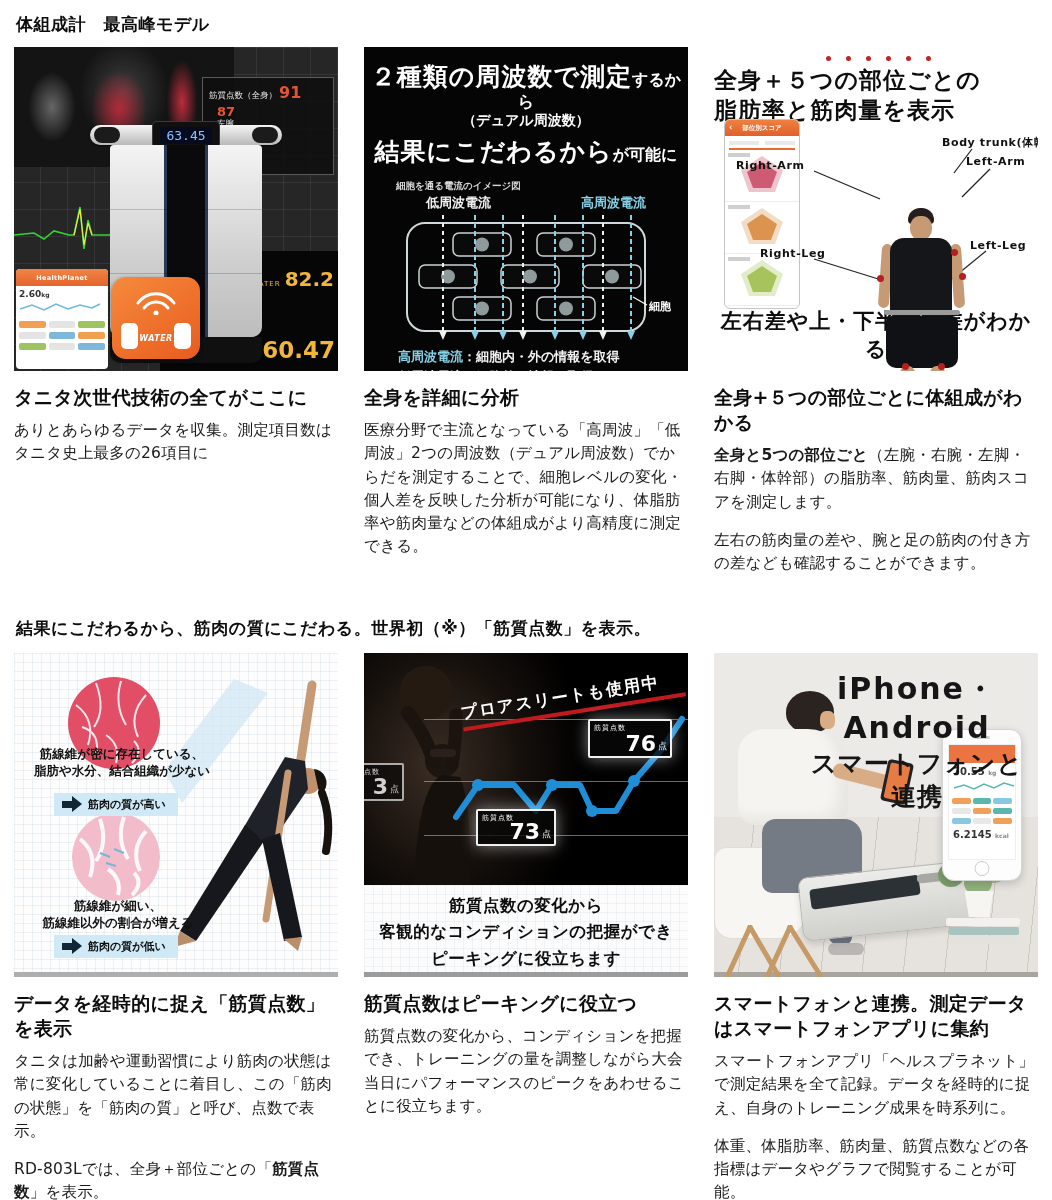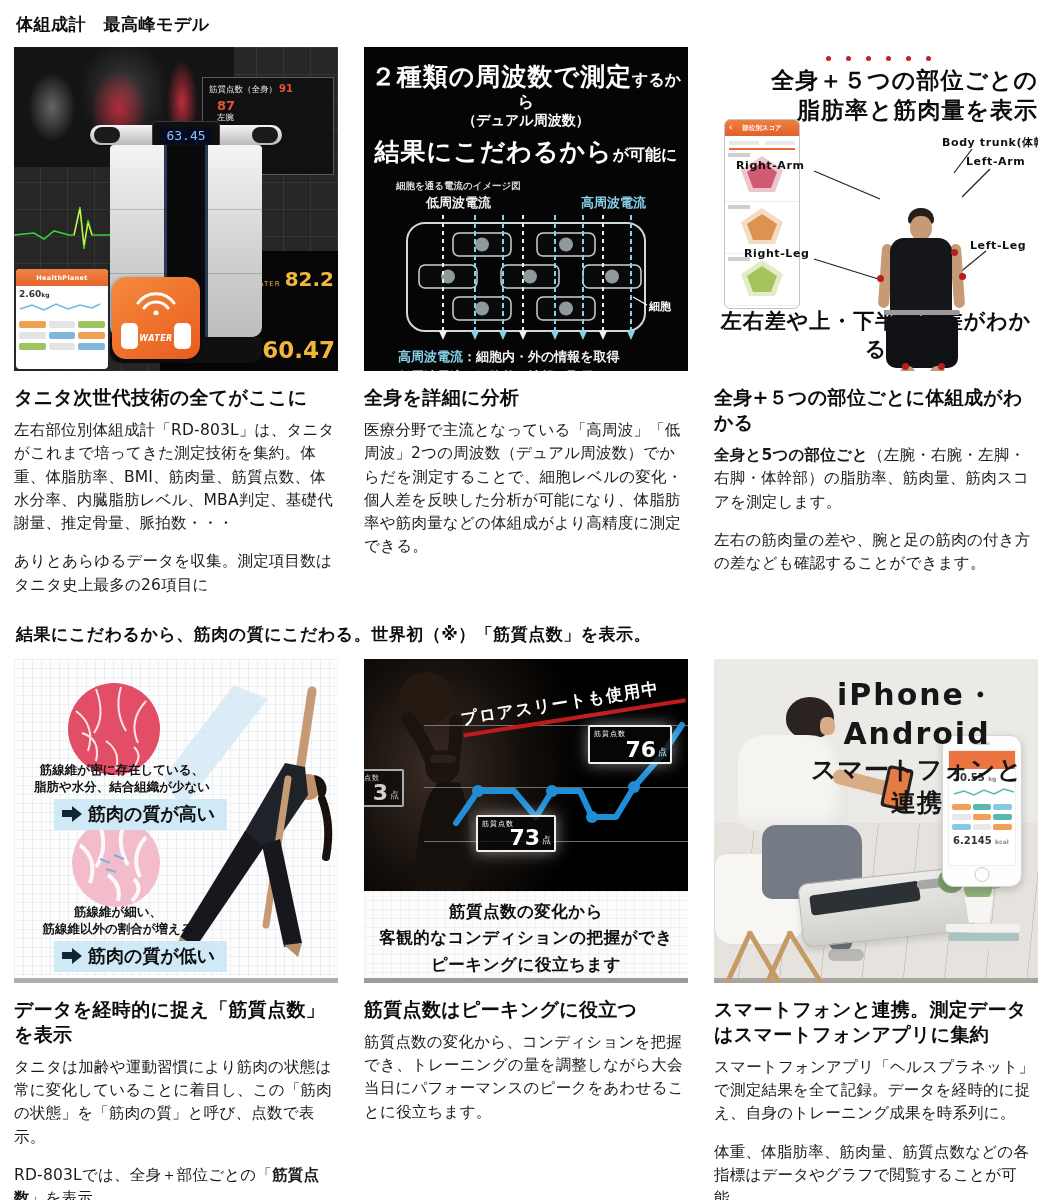--- a/index.html
+++ b/index.html
@@ -23,21 +23,21 @@
   .t1-bodyscan{position:absolute;left:0;top:0;width:220px;height:120px;z-index:1;
       background:
       radial-gradient(34px 50px at 38px 60px,rgba(255,255,255,.35),rgba(255,255,255,0) 70%),
       radial-gradient(40px 55px at 105px 62px,rgba(220,40,60,.75),rgba(220,40,60,0) 70%),
       radial-gradient(22px 60px at 168px 55px,rgba(230,50,70,.8),rgba(230,50,70,0) 70%),
       radial-gradient(60px 70px at 110px 45px,rgba(255,255,255,.18),rgba(255,255,255,0) 75%),
       #141414;}
   .t1-score{position:absolute;right:4px;top:30px;width:130px;height:96px;z-index:2;
       background:rgba(15,15,15,.88);border:1px solid #5a5a5a;}
   .t1-score-l1{font-size:8.5px;color:#eee;padding:5px 0 0 6px;white-space:nowrap;}
-  .t1-score-l1 .red{font-size:10px;font-weight:700;color:#e25537;margin-left:2px;}
+  .t1-score-l1 .red{font-size:16px;font-weight:700;color:#e25537;margin-left:2px;}
   .t1-score-l2{font-size:8.5px;color:#eee;padding:3px 0 0 14px;}
   .t1-score-l2 .big{font-size:13px;font-weight:700;color:#e25537;display:block;line-height:1;}
   .t1-rings{position:absolute;right:2px;bottom:-42px;width:104px;height:104px;border-radius:50%;
       background:radial-gradient(circle,rgba(160,35,60,.65) 0 55%,rgba(120,25,45,.45) 55% 100%);
       box-shadow:0 0 0 1px rgba(255,255,255,.3), inset 0 0 0 16px rgba(0,0,0,.12), inset 0 0 0 32px rgba(0,0,0,.12);}
   .t1-tick{position:absolute;right:58px;bottom:52px;font-size:6.5px;color:#ddd;}
   .t1-ecg{position:absolute;left:0;top:148px;z-index:1;}
   .t1-bw{position:absolute;right:0;top:204px;width:178px;height:120px;background:#060606;z-index:1;}
   .t1-bw .bwrow{position:absolute;white-space:nowrap;color:#f2b63c;}
   .t1-bw .bw-a{top:16px;right:4px;}
@@ -91,21 +91,21 @@
   .t2-high{position:absolute;right:42px;font-size:13px;font-weight:700;color:#86d2e8;}
   .t2-svg{display:block;margin:0 auto;}
   .t2-legend{margin:6px 0 0 34px;font-size:13px;font-weight:700;line-height:1.55;}
   .t2-legend .hi{color:#86d2e8;} .t2-legend .lo{color:#f2f2f2;}
   .t2-legend .rest{color:#f2f2f2;text-align:right;}
 
   
   .t3{background:#fff;}
   .t3-dots{position:absolute;top:9px;left:112px;display:flex;gap:15px;}
   .t3-dots i{width:5px;height:5px;border-radius:50%;background:#c32222;}
-  .t3-title{margin-top:19px;text-align:right;font-size:23px;font-weight:800;line-height:1.3;letter-spacing:1px;color:#0d0d0d;}
+  .t3-title{margin-top:19px;text-align:left;font-size:23px;font-weight:800;line-height:1.3;letter-spacing:1px;color:#0d0d0d;}
   .t3-phone{position:absolute;left:10px;top:72px;width:74px;height:188px;border:1px solid #c5c5c5;border-radius:6px;background:#fff;overflow:hidden;}
   .t3-phone-hd{height:16px;background:linear-gradient(#ef8040,#e1602a);color:#fff;font-size:6.5px;font-weight:700;
       display:flex;align-items:center;justify-content:center;gap:3px;}
   .t3-chev{font-size:8px;position:absolute;left:4px;top:3px;color:#fff;}
   .t3-tabs{height:10px;border-bottom:2px solid #e86a30;margin:2px 4px 0;display:flex;gap:6px;}
   .t3-tabs i{flex:1;height:4px;margin-top:3px;background:#e9e9e9;}
   .t3-sec{position:relative;height:51px;border-bottom:1px solid #eee;}
   .t3-sec .bar{position:absolute;left:3px;top:3px;width:22px;height:4px;background:#cfcfcf;}
   .t3-man{position:absolute;z-index:2;}
   .hair{position:absolute;left:194px;top:82px;width:26px;height:16px;background:#241f1c;border-radius:12px 12px 4px 4px;}
@@ -122,23 +122,23 @@
   .t3-lbl{position:absolute;font-size:11px;font-weight:700;letter-spacing:.6px;color:#111;z-index:4;white-space:nowrap;}
   .t3-lines{position:absolute;inset:0;z-index:1;}
   .t3-bottom{position:absolute;bottom:8px;left:0;right:0;text-align:center;font-size:21px;font-weight:800;letter-spacing:1px;color:#0d0d0d;}
 
   
   .t4{background-color:#fdfdfd;background-image:
       linear-gradient(rgba(150,180,200,.16) 1px,transparent 1px),
       linear-gradient(90deg,rgba(150,180,200,.16) 1px,transparent 1px);
       background-size:9px 9px;}
   .t4-desc{position:absolute;width:200px;text-align:center;font-size:12.5px;font-weight:700;line-height:1.38;color:#111;}
-  .t4-d1{left:8px;top:102px;}
+  .t4-d1{left:8px;top:92px;}
   .t4-d2{left:4px;top:244px;}
-  .t4-badge{position:absolute;background:#cfe9f7;padding:3px 12px 4px 8px;font-size:18px;font-weight:800;color:#0d0d0d;
+  .t4-badge{position:absolute;background:#cfe9f7;padding:3px 12px 4px 8px;font-size:11px;font-weight:800;color:#0d0d0d;
       display:flex;align-items:center;gap:6px;}
   .t4-b1{left:40px;top:140px;}
   .t4-b2{left:40px;top:282px;}
   .arr{display:inline-flex;align-items:center;}
   .arr .bar{width:10px;height:7px;background:#102535;}
   .arr .head{width:0;height:0;border-top:8px solid transparent;border-bottom:8px solid transparent;border-left:10px solid #102535;}
   .t4-strip{position:absolute;bottom:0;left:0;right:0;height:5px;background:#aeaeae;}
 
   
   .t5{background:#000;}
@@ -293,21 +293,20 @@
             <path d="M10,23 A15,15 0 0 1 34,23" fill="none" stroke="#fff" stroke-width="3" stroke-linecap="round"></path>
             <circle cx="22" cy="28" r="2.5" fill="#fff"></circle>
           </svg>
           <div class="pad l"></div>
             <div class="pad r"></div>
           <div class="brand">WATER</div>
         </div>
       </div>
       <div class="cap row1-cap">
         <h2>タニタ次世代技術の全てがここに</h2>
-        <p>左右部位別体組成計「RD-803L」は、タニタがこれまで培ってきた測定技術を集約。体重、体脂肪率、BMI、筋肉量、筋質点数、体水分率、内臓脂肪レベル、MBA判定、基礎代謝量、推定骨量、脈拍数・・・</p>
         <p>ありとあらゆるデータを収集。測定項目数はタニタ史上最多の26項目に</p>
       </div>
     </div>
 
     <div>
       <div class="tile t2">
         <div class="t2-h">
           <span class="big">２種類の周波数で測定</span><span class="sm">するから</span>
         </div>
         <div class="t2-sub">（デュアル周波数）</div>
@@ -443,21 +442,21 @@
 
           <span class="pt" style="left:163px;top:149px"></span>
           <span class="pt" style="left:245px;top:147px"></span>
           <span class="pt" style="left:237px;top:123px"></span>
           <span class="pt" style="left:188px;top:237px"></span>
           <span class="pt" style="left:224px;top:237px"></span>
         </div>
         <span class="t3-lbl" style="left:22px;top:112px">Right-Arm</span>
         <span class="t3-lbl" style="left:228px;top:88px">Body trunk(体幹)</span>
         <span class="t3-lbl" style="left:252px;top:108px">Left-Arm</span>
-        <span class="t3-lbl" style="left:30px;top:200px">Right-Leg</span>
+        <span class="t3-lbl" style="left:46px;top:200px">Right-Leg</span>
         <span class="t3-lbl" style="left:256px;top:192px">Left-Leg</span>
         <div class="t3-bottom">左右差や上・下半身の差がわかる</div>
       </div>
       <div class="cap row1-cap">
         <h2>全身+５つの部位ごとに体組成がわかる</h2>
         <p><strong>全身と5つの部位ごと</strong><span>（左腕・右腕・左脚・右脚・体幹部）の脂肪率、筋肉量、筋肉スコアを測定します。</span></p>
         <p>左右の筋肉量の差や、腕と足の筋肉の付き方の差なども確認することができます。</p>
       </div>
     </div>
   </div>

